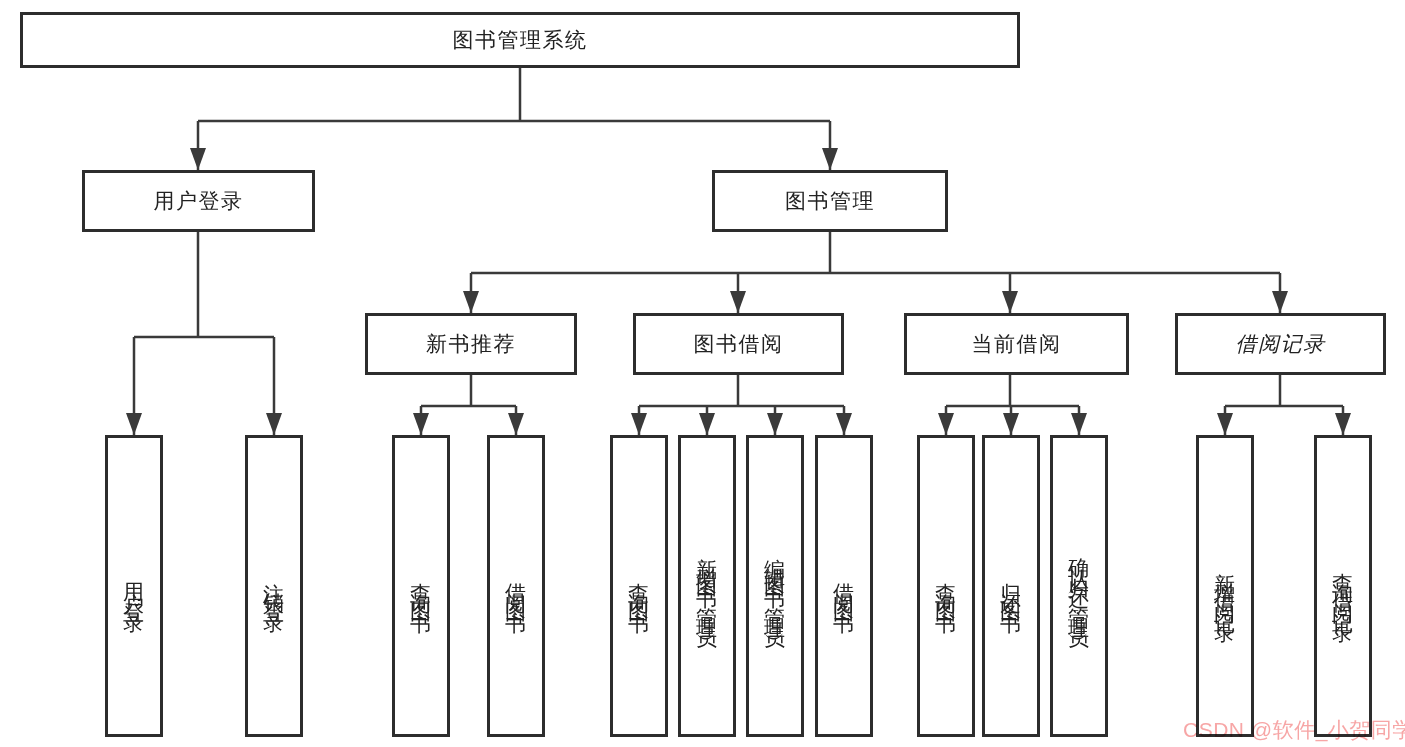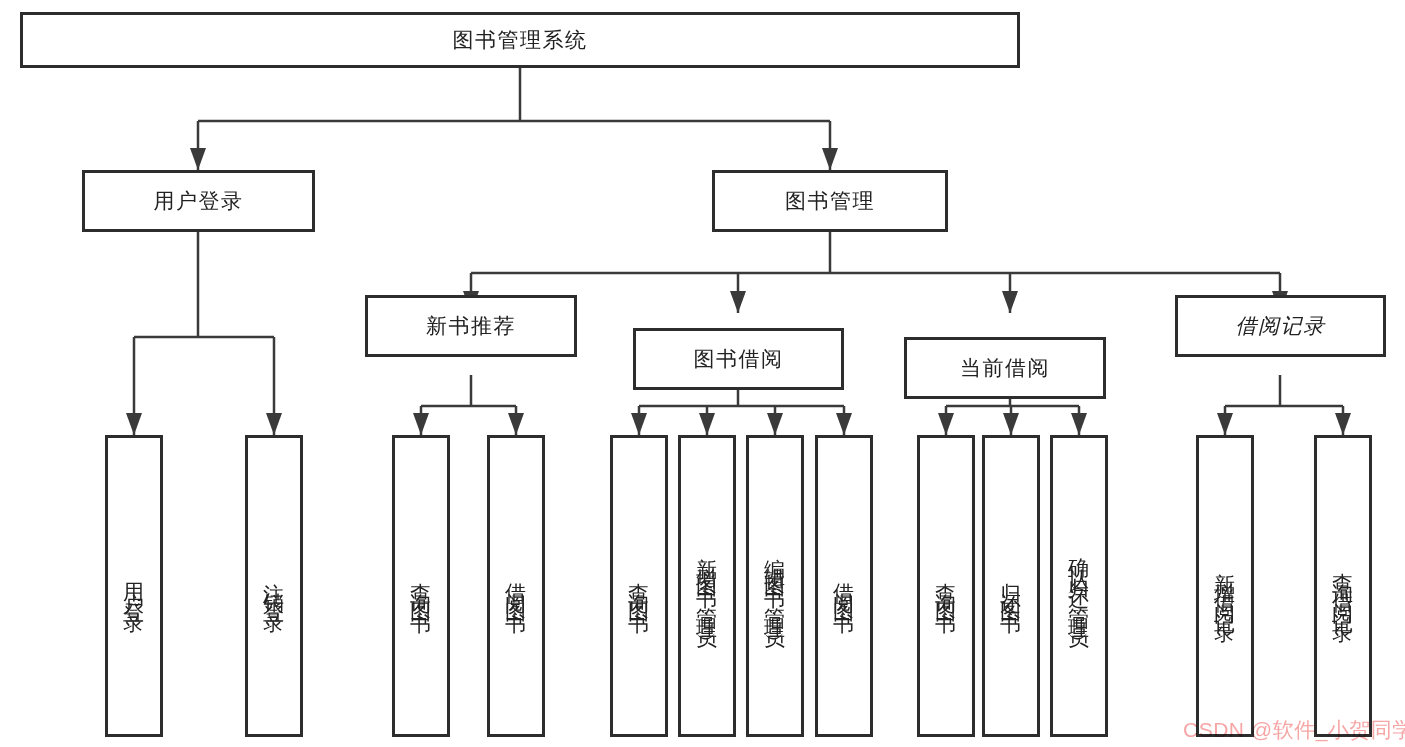--- a/index.html
+++ b/index.html
@@ -36,21 +36,21 @@
   }
   .v-box span {
     writing-mode: vertical-rl;
     text-orientation: mixed;
     font-size: 21px;
     letter-spacing: 10px;
     line-height: 1;
   }
   .leaf { top: 435px; width: 58px; height: 302px; }
   .lvl2 { top: 170px; height: 62px; }
-  .lvl3 { top: 295px; width: 212px; height: 62px; }
+  .lvl3 { top: 313px; width: 212px; height: 62px; }
   .watermark {
     position: absolute;
     left: 1183px;
     top: 716px;
     z-index: 5;
     font-size: 21px;
     color: #f7a6a6;
     white-space: nowrap;
     mix-blend-mode: multiply;
     letter-spacing: 0.5px;
@@ -107,24 +107,24 @@
   <div class="box h-box lvl2" style="left:82px; width:233px;">
     <span>用户登录</span>
   </div>
   <div class="box h-box lvl2" style="left:712px; width:236px;text-align:center;">
     <span>图书管理</span>
   </div>
 
   <div class="box h-box lvl3" style="left:365px;">
     <span>新书推荐</span>
   </div>
-  <div class="box h-box lvl3" style="left:633px; width:211px;margin-top:33px;">
+  <div class="box h-box lvl3" style="left:633px; width:211px;">
     <span>图书借阅</span>
   </div>
-  <div class="box h-box lvl3" style="left:904px; width:202px;margin-top:42px;">
+  <div class="box h-box lvl3" style="left:904px; width:225px;">
     <span>当前借阅</span>
   </div>
   <div class="box h-box lvl3" style="left:1175px; width:211px;font-style:italic;">
     <span>借阅记录</span>
   </div>
 
   <div class="box v-box leaf" style="left:105px;">
     <span>用户登录</span>
   </div>
   <div class="box v-box leaf" style="left:245px;">

